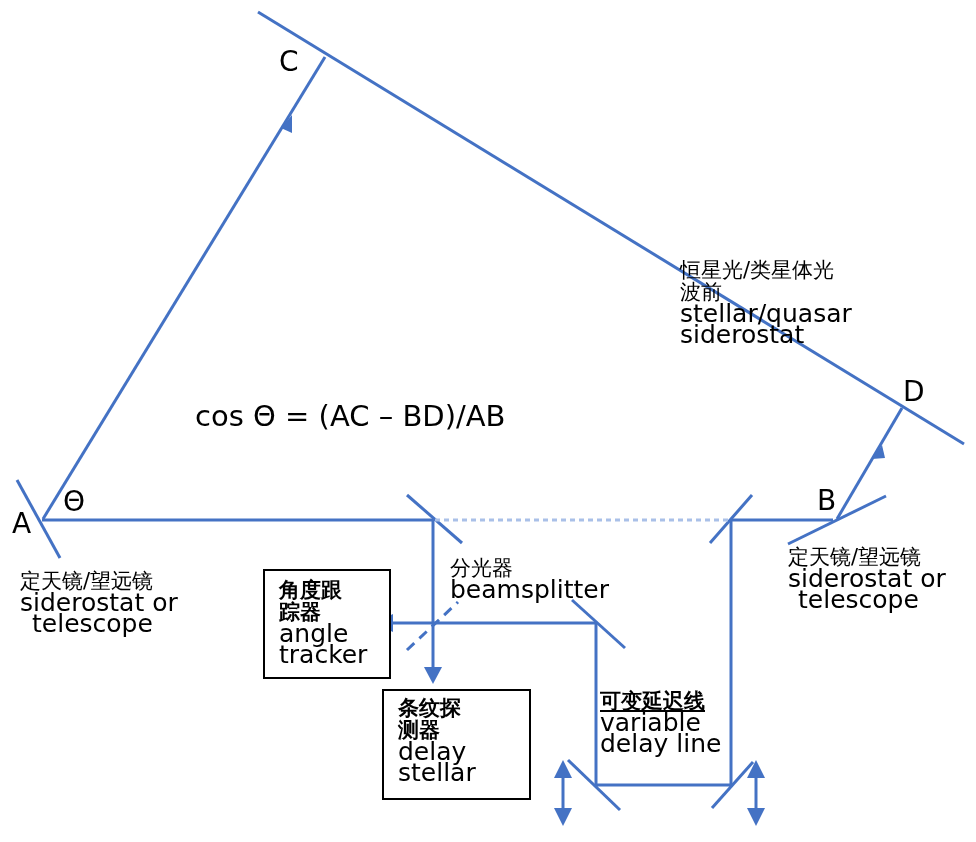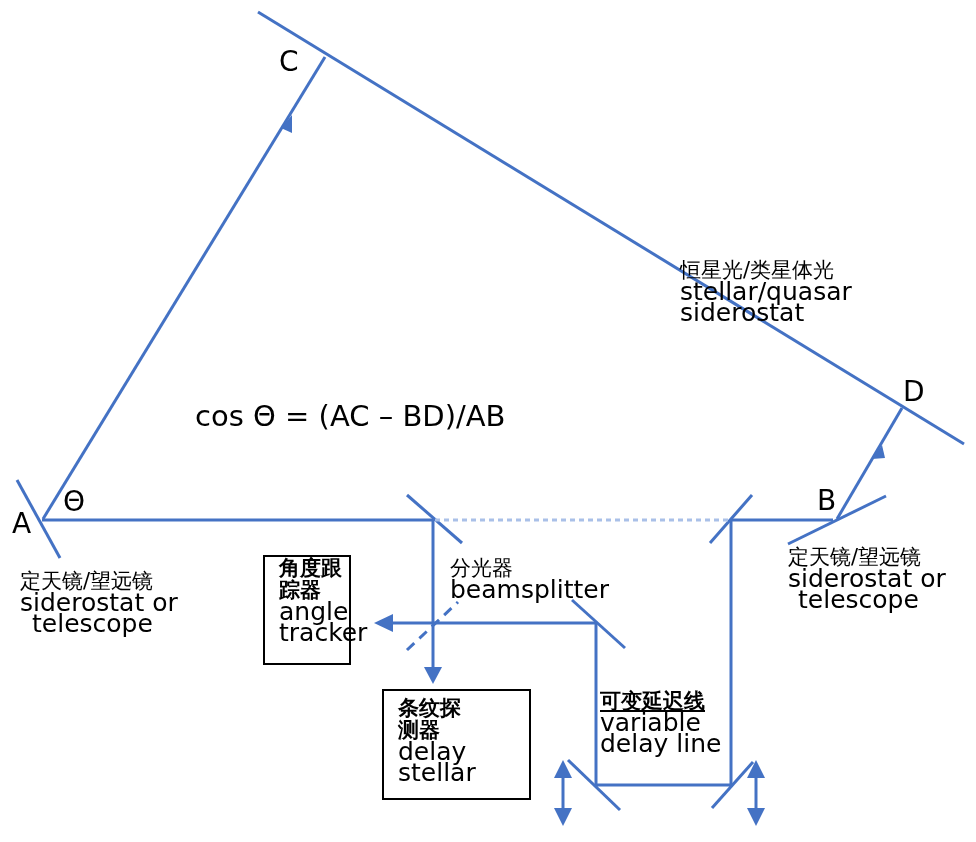--- a/index.html
+++ b/index.html
@@ -84,20 +84,21 @@
 <div class="lbl pt" style="left:279px; top:48px;">C</div>
 <div class="lbl pt" style="left:12px; top:510px;">A</div>
 <div class="lbl pt" style="left:817px; top:487px;">B</div>
 <div class="lbl pt" style="left:903px; top:378px;">D</div>
 <div class="lbl pt" style="left:63px; top:488px;">Θ</div>
 
 <div class="lbl formula" style="left:195px; top:402px;">cos Θ = (AC – BD)/AB</div>
 
 <div class="lbl-block" style="left:635px; top:259px;margin-left:45px;">
   <div class="cn">恒星光/类星体光</div>
+  <div class="cn">波前</div>
   <div class="en">stellar/quasar</div>
   <div class="en">siderostat</div>
 </div>
 
 <div class="lbl-block" style="left:20px; top:570px;">
   <div class="cn">定天镜/望远镜</div>
   <div class="en">siderostat or</div>
   <div class="en" style="padding-left:12px;">telescope</div>
 </div>
 
@@ -105,21 +106,21 @@
   <div class="cn">定天镜/望远镜</div>
   <div class="en">siderostat or</div>
   <div class="en" style="padding-left:10px;">telescope</div>
 </div>
 
 <div class="lbl-block" style="left:450px; top:557px;">
   <div class="cn">分光器</div>
   <div class="en">beamsplitter</div>
 </div>
 
-<div class="box" style="left:263px; top:555px; width:88px; height:110px; padding:0 0 0 14px;">
+<div class="box" style="left:263px; top:569px; width:128px; height:110px; padding:8px 0 0 14px;">
   <div class="cn">角度跟</div>
   <div class="cn">踪器</div>
   <div class="en">angle</div>
   <div class="en">tracker</div>
 </div>
 
 <div class="box" style="left:382px; top:689px; width:149px; height:111px; padding:6px 0 0 14px;">
   <div class="cn">条纹探</div>
   <div class="cn">测器</div>
   <div class="en">delay</div>

